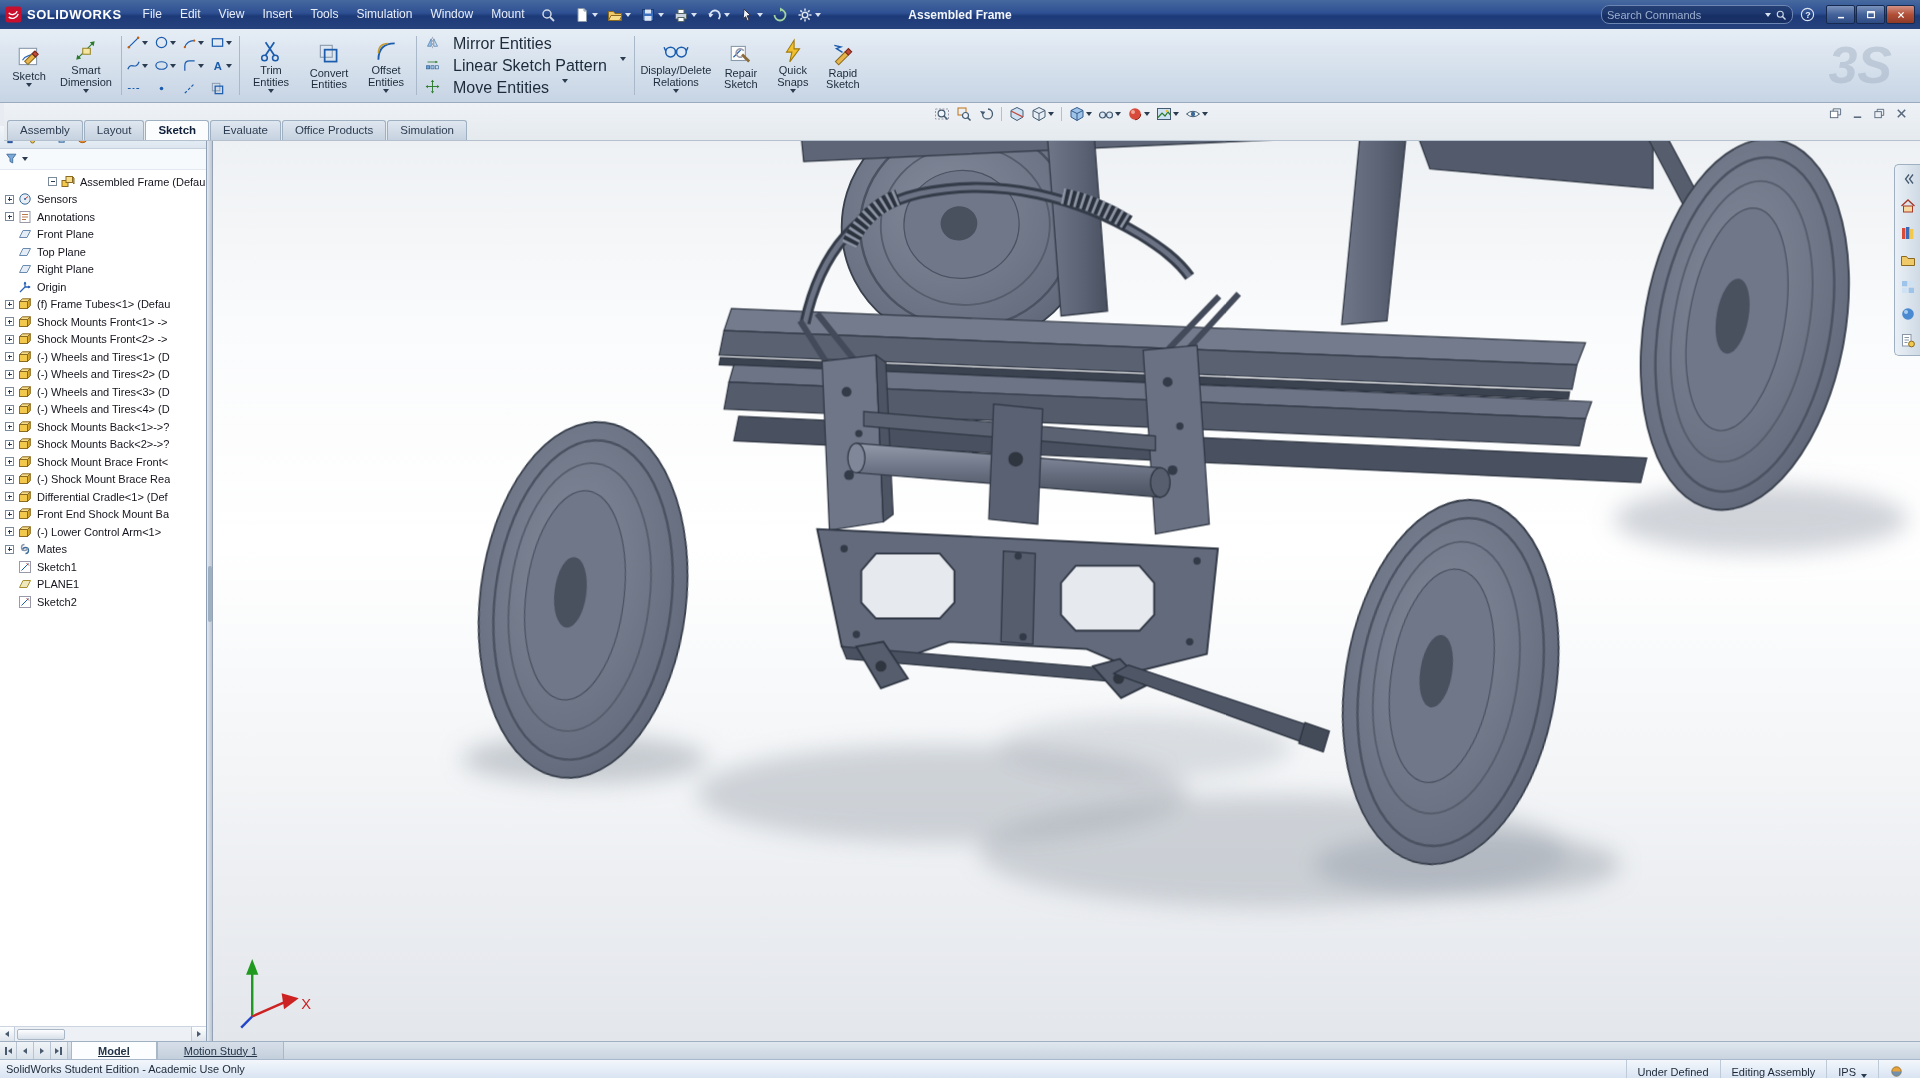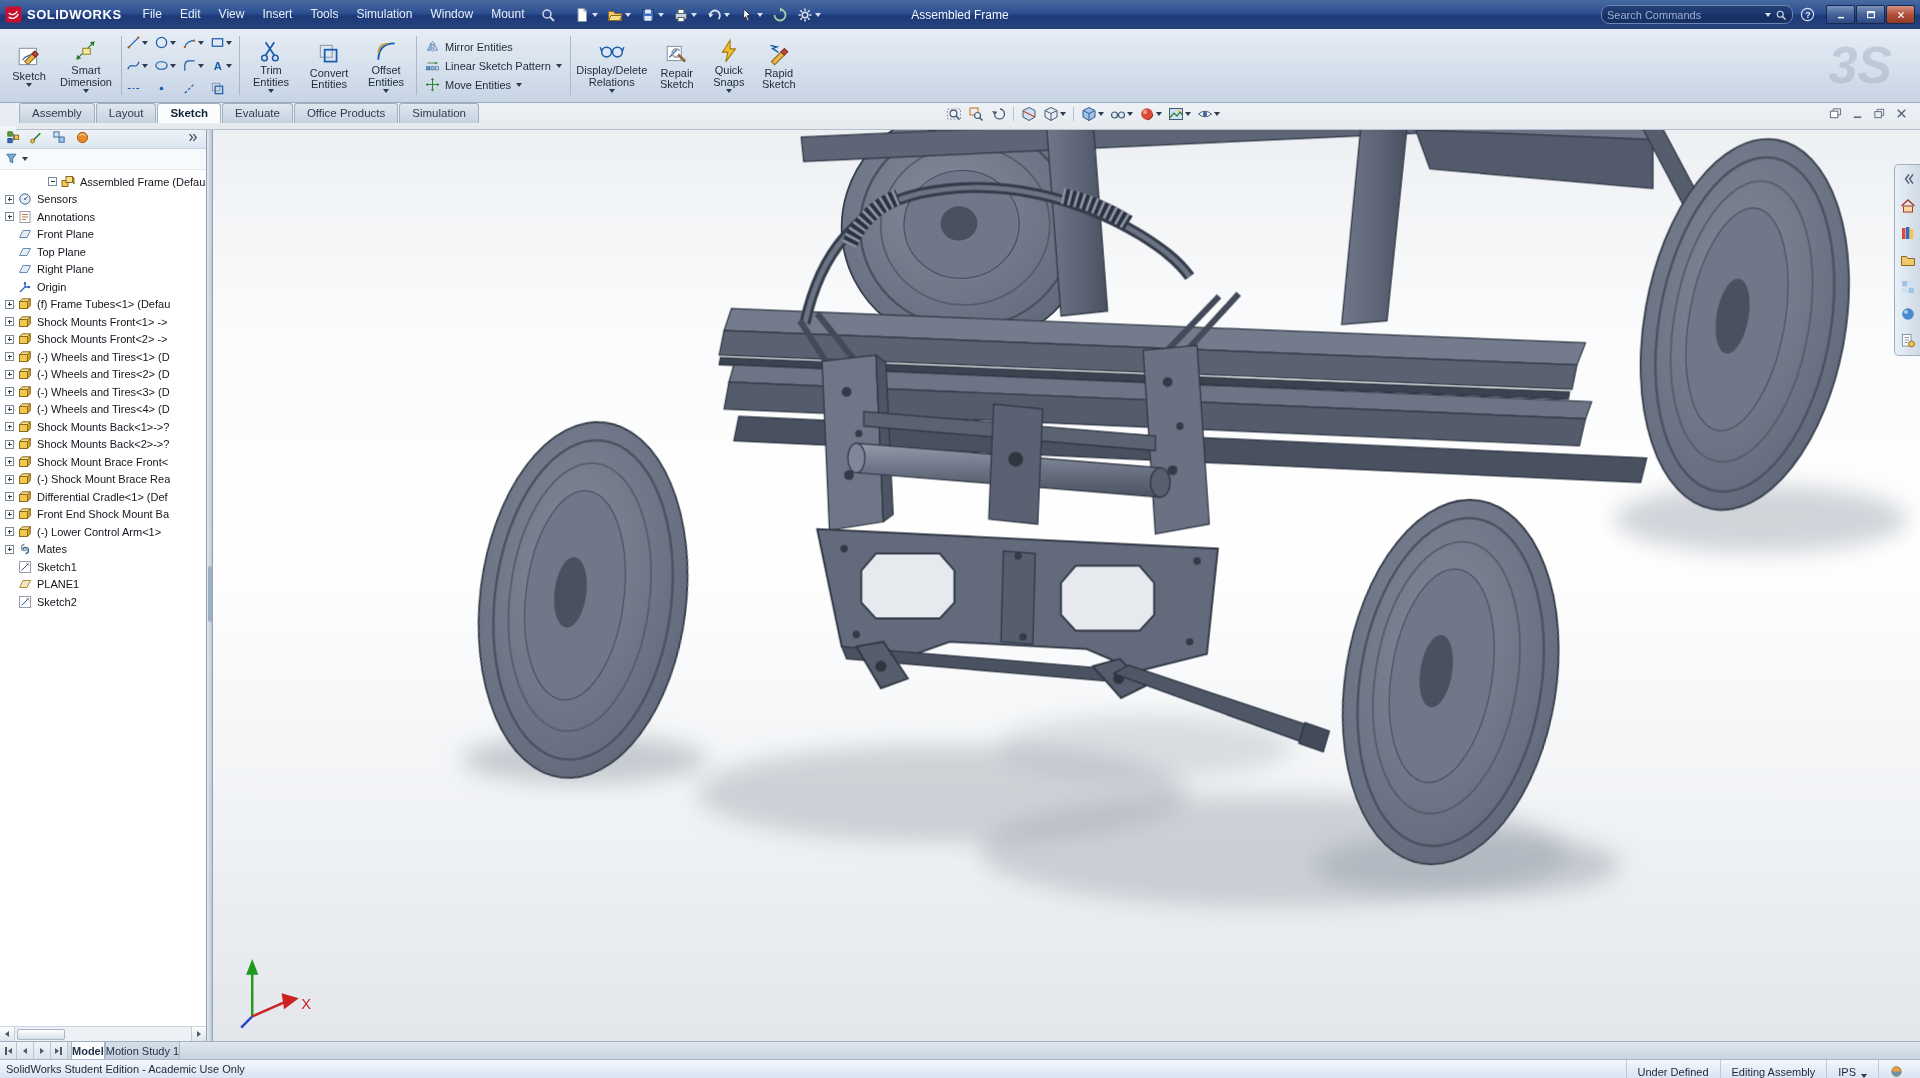--- a/index.html
+++ b/index.html
@@ -14,21 +14,21 @@
     display:flex; align-items:center; padding:0 5px; color:#fff; z-index:30; }
   .logo { display:flex; align-items:center; gap:5px; margin-right:12px; }
   .logo svg { width:17px; height:17px; }
   .logo-text { font-weight:bold; font-size:13px; letter-spacing:0.5px; color:#fff; }
   .menubar { display:flex; align-items:center; }
   .menu-item { padding:0 9px; font-size:12px; line-height:29px; color:#e8eef8; cursor:default; }
   .menu-search { width:16px; height:16px; margin:0 6px; }
   .tb-tools { display:flex; align-items:center; margin-left:8px; gap:1px; }
   .tool { display:flex; align-items:center; gap:2px; padding:2px 4px; border-radius:2px; }
   .tool svg { width:16px; height:16px; }
-  .doc-title { position:absolute; left:50%; transform:translateX(-50%); font-size:12px; color:#f2f6fc; }
+  .doc-title { position:absolute; left:50%; transform:translateX(-50%); font-size:12px; color:#f2f6fc;font-weight:bold; }
   .tb-right { margin-left:auto; display:flex; align-items:center; gap:7px; }
   .searchbox { width:192px; height:19px; background:#10255288; border:1px solid #6d85b2; border-radius:8px;
     display:flex; align-items:center; padding:0 5px; gap:4px; }
   .sb-text { flex:1; color:#9db0d0; font-size:11px; overflow:hidden; white-space:nowrap; }
   .searchbox svg { width:12px; height:12px; }
   .helpbtn svg { width:15px; height:15px; }
   .winbtns { display:flex; gap:1px; margin-left:4px; }
   .winbtn { width:29px; height:19px; border:1px solid #16294f; border-radius:2px;
     background:linear-gradient(#7b93bd, #45639a 50%, #2e4b84); display:grid; place-items:center; }
   .winbtn.close { background:linear-gradient(#d49384, #b14f38 50%, #8f3категория0 ); background:linear-gradient(#d49384, #b14f38 50%, #8f3a28); }
@@ -46,29 +46,29 @@
   .rlbl { font-size:11px; line-height:11.5px; }
   .caret { width:0; height:0; border-left:3px solid transparent; border-right:3px solid transparent;
     border-top:4px solid #2c3c50; display:inline-block; }
   .caret.cw { border-top-color:#d7e1f0; }
   .rb-sep { width:1px; background:#aab9ca; margin:5px 3px; }
   .rb-grid { display:grid; grid-template-columns:repeat(4, 27px); grid-auto-rows:22px;
     align-content:center; gap:1px; }
   .gcell { display:flex; align-items:center; gap:1px; padding:0 1px; border-radius:2px; }
   .gcell svg { width:15px; height:15px; }
   .rb-col { display:flex; flex-direction:column; justify-content:center; gap:2px; }
-  .rbtn-row { display:flex; align-items:center; gap:5px; font-size:11px; padding:1px 5px; color:#1c2a3a; border-radius:2px; }
+  .rbtn-row { display:flex; align-items:flex-start; gap:13px; font-size:16px; padding:1px 5px; color:#1c2a3a; border-radius:2px; }
   .rbtn-row svg { width:15px; height:15px; }
   .watermark { position:absolute; right:28px; top:6px; font-size:52px; font-weight:bold; font-style:italic;
     color:#9fadbf; opacity:0.45; pointer-events:none; }
 
   
-  .cmdtabs { position:absolute; top:103px; left:16px; right:0; height:27px;
+  .cmdtabs { position:absolute; top:103px; left:4px; right:0; height:38px;
     background:linear-gradient(#eef2f6, #e5eaef); border-bottom:1px solid #b4c0ce;
-    display:flex; align-items:flex-start; z-index:20; }
+    display:flex; align-items:flex-end; z-index:20; }
   .ctab { height:20px; line-height:18px; padding:0 12px; font-size:11.5px; color:#2c3c50;
     background:linear-gradient(#dfe7f0, #c6d2e0); border:1px solid #9fb0c2; border-bottom:none;
     border-radius:3px 3px 0 0; margin-right:1px; }
   .ctab:first-child { margin-left:3px; }
   .ctab.active { background:#fbfcfd; color:#10203a; font-weight:bold; }
   .headsup { position:absolute; left:928px; top:2px; display:flex; align-items:center; gap:2px; }
   .hubtn { display:flex; align-items:center; gap:1px; padding:1px 2px; border-radius:2px; }
   .hubtn svg { width:16px; height:16px; }
   .husep { width:1px; height:14px; background:#b5c0cc; margin:0 3px; }
   .docwin { position:absolute; right:12px; top:4px; display:flex; gap:9px; }
@@ -125,22 +125,22 @@
   .taskpane svg { width:16px; height:16px; }
   .tp-btn { display:grid; place-items:center; width:20px; height:20px; }
 
   
   .modeltabs { position:absolute; bottom:19px; left:0; right:0; height:18px;
     background:linear-gradient(#e0e7ee, #c9d4e0); border-top:1px solid #9fb0c2;
     display:flex; align-items:stretch; font-size:11px; color:#243448; }
   .mnav { width:17px; display:flex; align-items:center; justify-content:center;
     border-right:1px solid #b8c4d2; background:linear-gradient(#f0f4f8,#dae2ea); }
   .mtabwrap { display:flex; margin-left:3px; }
-  .mtab { padding:0 0; display:flex; align-items:center; border-right:1px solid #a9b8c8;
-    border-left:1px solid #a9b8c8; background:linear-gradient(#d7dfe9,#c3cfdc); }
+  .mtab { padding:0 26px; display:flex; align-items:center; border-right:1px solid #a9b8c8;
+    border-left:1px solid #a9b8c8; background:linear-gradient(#d7dfe9,#c3cfdc);text-decoration:underline; }
   .mtab.active { background:#fcfdfe; font-weight:bold; }
 
   
   .statusbar { position:absolute; bottom:0; left:0; right:0; height:19px;
     background:linear-gradient(#f3f7fc, #d9e4f2); border-top:1px solid #a9b8cc;
     display:flex; align-items:center; font-size:11px; color:#1c2838; padding:0 6px; }
   .sb-left { flex:1; overflow:hidden; white-space:nowrap; }
   .sb-item { padding:0 11px; border-left:1px solid #bfcad8; height:100%;
     display:flex; align-items:flex-end; gap:5px; white-space:nowrap; }
   .sb-item svg { width:13px; height:13px; }

